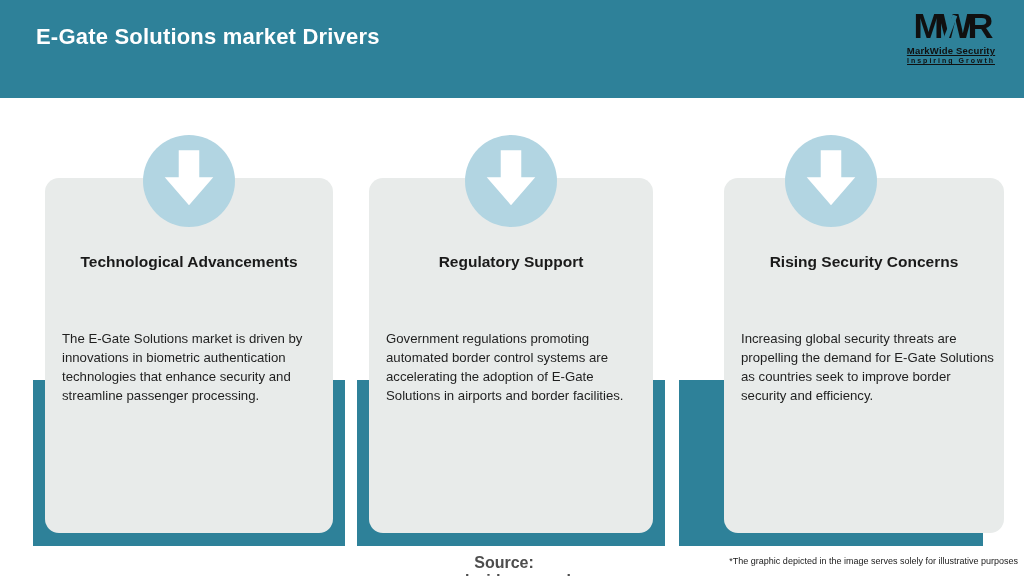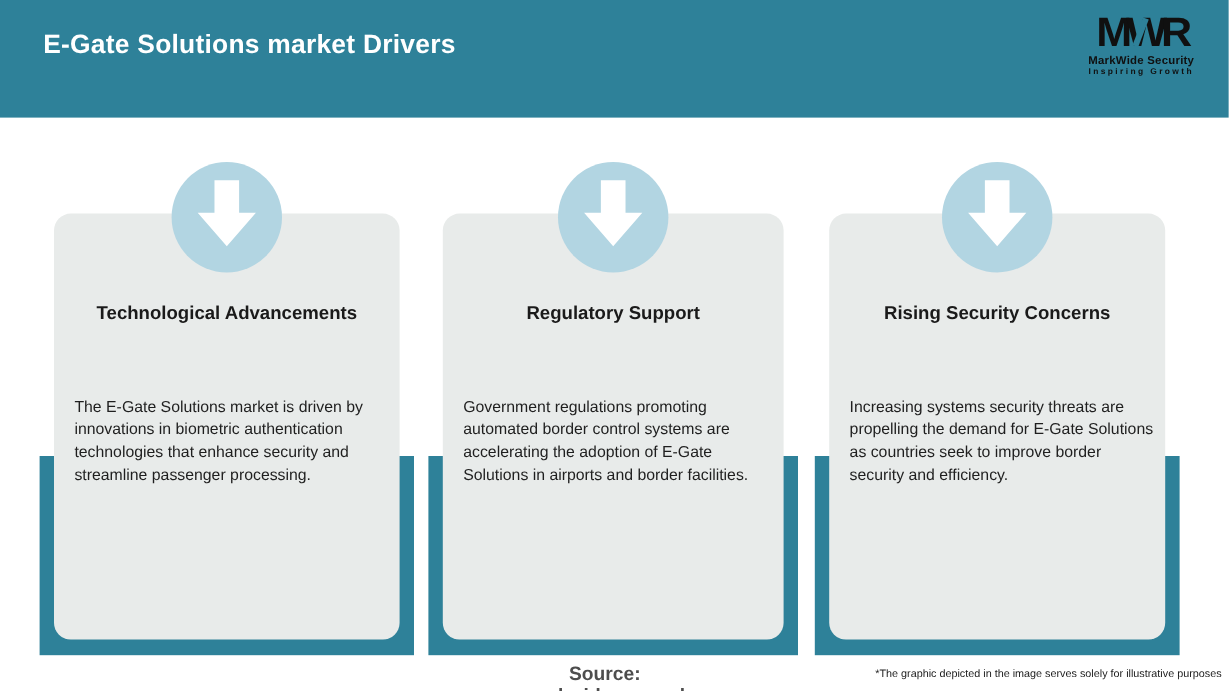--- a/index.html
+++ b/index.html
@@ -17,20 +17,21 @@
     position: absolute; left: 0; top: 0; width: 1024px; height: 98px;
     background: #2e8199;
   }
   .header-title {
     position: absolute; left: 36px; top: 24px;
     color: #ffffff; font-size: 22px; font-weight: bold; letter-spacing: 0.2px;
   }
   .logo {
     position: absolute; right: 18px; top: 10px; width: 110px; text-align: center;
     color: #101010;
+    text-decoration: underline;
   }
   .logo-acronym {
     font-size: 36px; font-weight: bold; letter-spacing: -5px; line-height: 34px;
     color: #101010; position: relative; display: inline-block;
     transform: scaleY(0.95);
   }
   .logo-acronym::after {
     
     content: ""; position: absolute; left: 34px; top: 4px; width: 5px; height: 26px;
     background: #2e8199; transform: rotate(20deg);
@@ -43,21 +44,21 @@
   .frame-1 { left: 33px;  width: 312px; }
   .frame-2 { left: 357px; width: 308px; }
   .frame-3 { left: 679px; width: 304px; }
 
   .card {
     position: absolute; top: 178px; height: 355px;
     background: #e8ebea; border-radius: 14px;
   }
   .card-1 { left: 45px;  width: 288px; }
   .card-2 { left: 369px; width: 284px; }
-  .card-3 { left: 691px; width: 280px; padding-left: 22px; }
+  .card-3 { left: 724px; width: 280px; padding-left: 22px; }
 
   .card-title {
     position: absolute; top: 75px; left: 0; right: 0;
     text-align: center; font-size: 15.5px; font-weight: bold; color: #1a1a1a;
   }
   .card-body {
     position: absolute; top: 151px; left: 17px; right: 5px;
     font-size: 13.2px; line-height: 1.45; color: #1f1f1f; text-align: left;
   }
 
@@ -103,21 +104,21 @@
     <div class="card-body">The E-Gate Solutions market is driven by innovations in biometric authentication technologies that enhance security and streamline passenger processing.</div>
   </div>
 
   <div class="card card-2">
     <div class="card-title">Regulatory Support</div>
     <div class="card-body">Government regulations promoting automated border control systems are accelerating the adoption of E-Gate Solutions in airports and border facilities.</div>
   </div>
 
   <div class="card card-3">
     <div class="card-title">Rising Security Concerns</div>
-    <div class="card-body">Increasing systems security threats are propelling the demand for E-Gate Solutions as countries seek to improve border security and efficiency.</div>
+    <div class="card-body">Increasing global security threats are propelling the demand for E-Gate Solutions as countries seek to improve border security and efficiency.</div>
   </div>
 
   <div class="icon-circle circle-1">
     <svg width="56" height="70" viewBox="-30 -36 60 72">
       <path d="M -11 -33 L 11 -33 L 11 -4 L 26 -4 L 0 26 L -26 -4 L -11 -4 Z" fill="#ffffff"></path>
     </svg>
   </div>
   <div class="icon-circle circle-2">
     <svg width="56" height="70" viewBox="-30 -36 60 72">
       <path d="M -11 -33 L 11 -33 L 11 -4 L 26 -4 L 0 26 L -26 -4 L -11 -4 Z" fill="#ffffff"></path>

